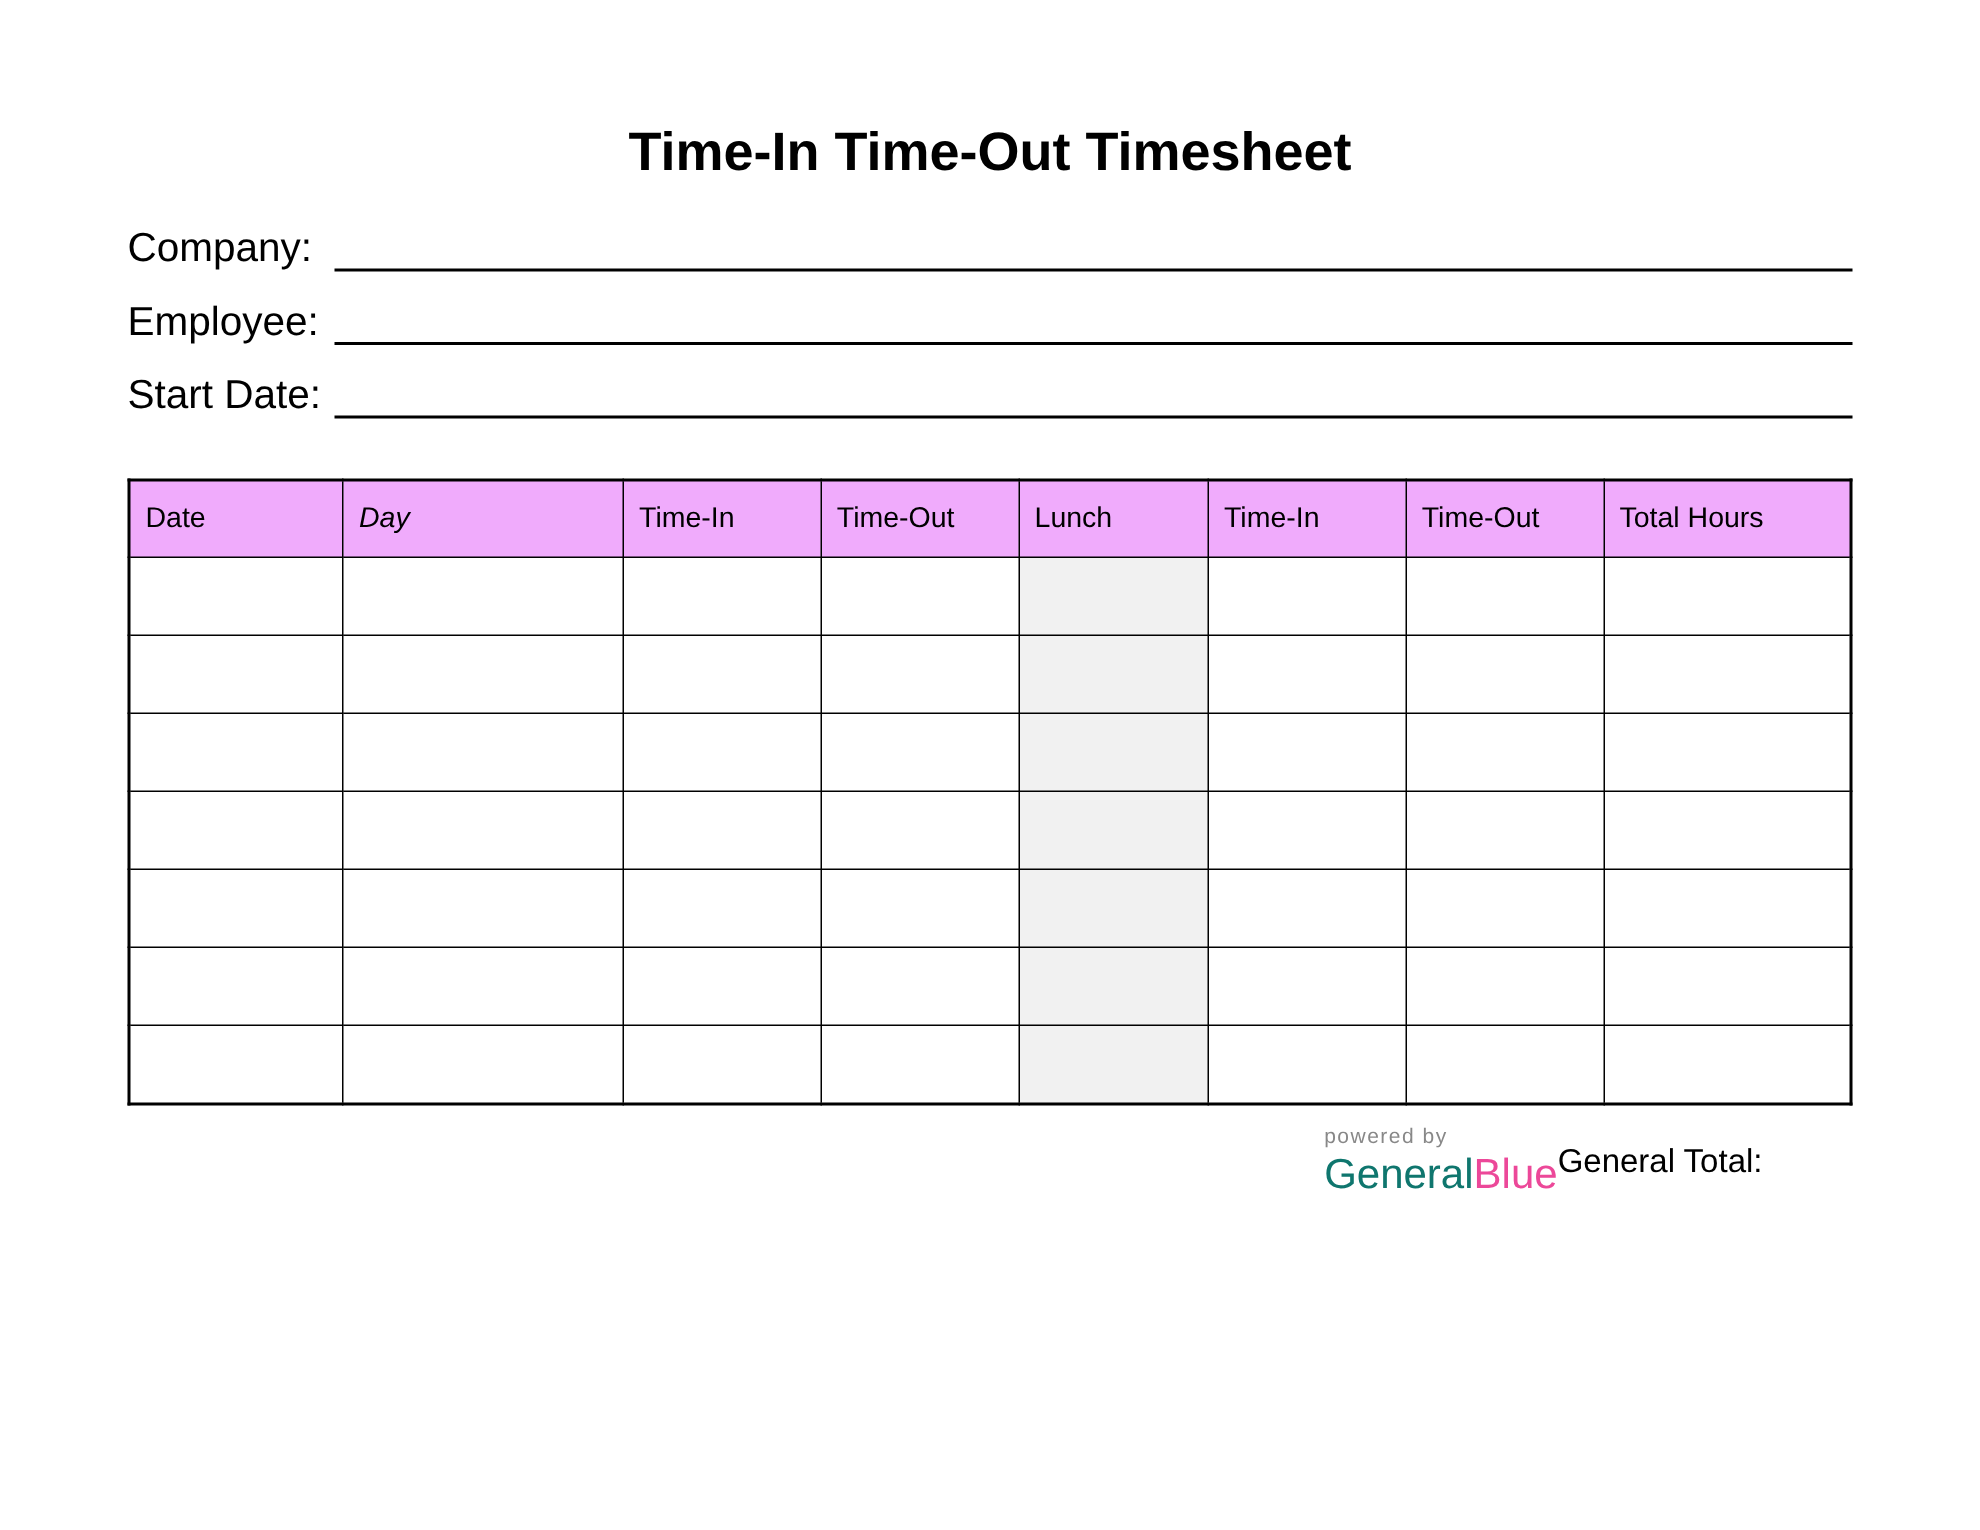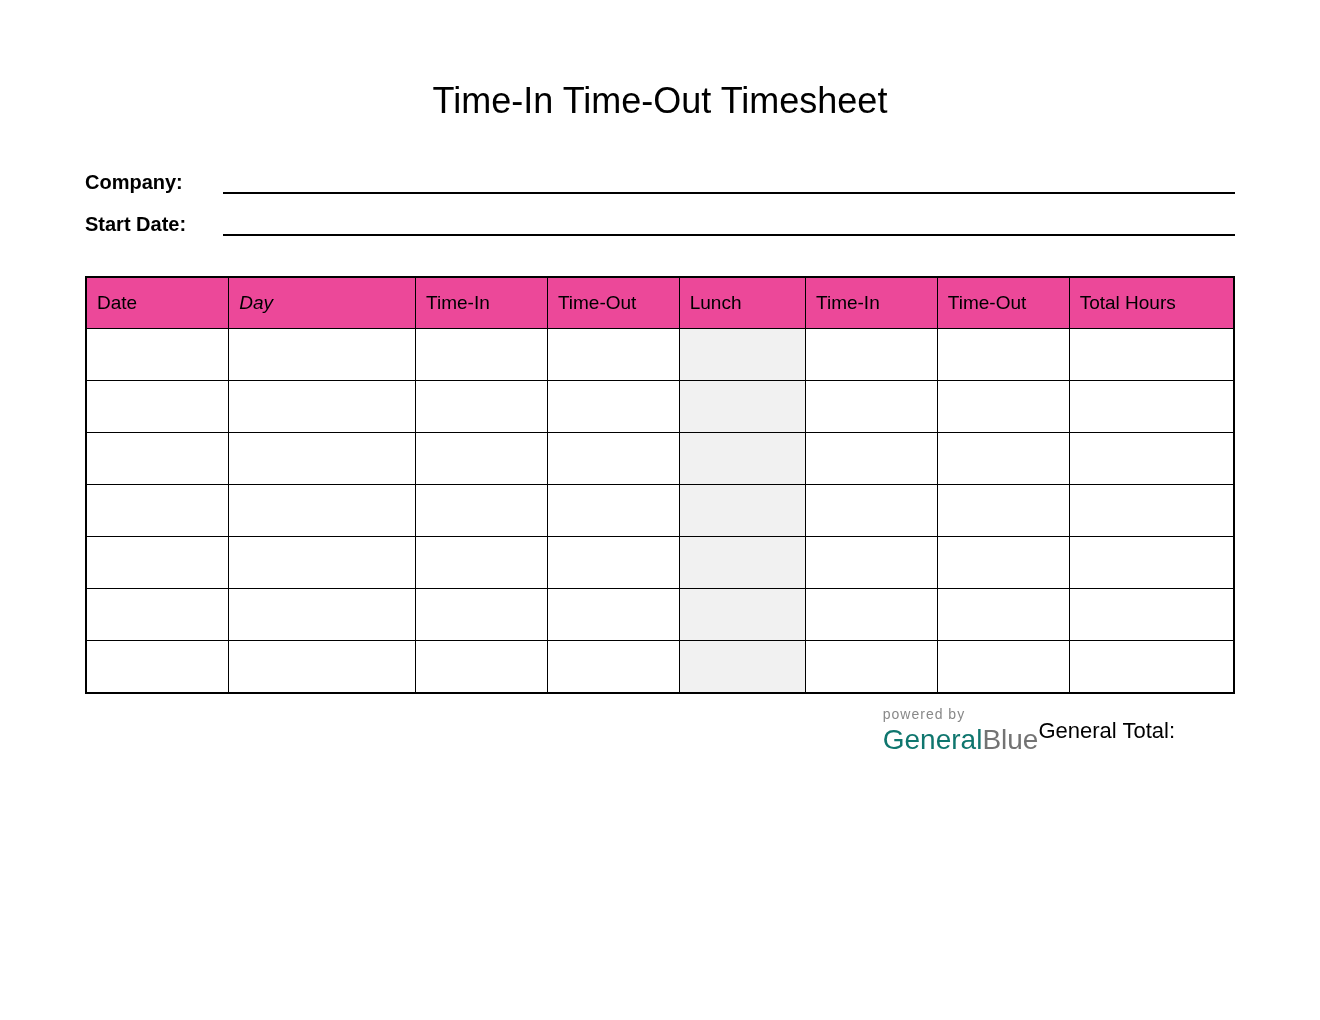--- a/index.html
+++ b/index.html
@@ -11,50 +11,50 @@
       font-family: Arial, Helvetica, sans-serif;
       background: #ffffff;
       width: 1320px;
       height: 1020px;
       padding: 80px 85px;
       color: #000;
     }
     .title {
       text-align: center;
       font-size: 36px;
-      font-weight: 400;
-      margin-bottom: 48px;
+      font-weight: 700;
+      margin-bottom: 28px;
     }
     .info-section {
       margin-bottom: 40px;
     }
     .info-row {
       display: flex;
       align-items: flex-end;
       margin-bottom: 18px;
     }
     .info-label {
       width: 130px;
-      font-size: 20px;
-      font-weight: 700;
+      font-size: 27px;
+      font-weight: 400;
       flex-shrink: 0;
     }
     .info-line {
       flex: 1;
       border-bottom: 2px solid #000;
       height: 24px;
       margin-left: 8px;
     }
     .timesheet-table {
       width: 100%;
       border-collapse: collapse;
       border: 2px solid #000;
     }
     .timesheet-table th {
-      background: #ec4899;
+      background: #f0abfc;
       border: 1.5px solid #000;
       padding: 14px 10px;
       font-size: 19px;
       font-weight: 400;
       text-align: left;
     }
     .timesheet-table th.centered {
     }
     .timesheet-table td {
       border: 1.5px solid #000;
@@ -82,36 +82,40 @@
     }
     .logo {
       font-size: 28px;
       font-weight: 400;
       margin-top: 2px;
     }
     .logo-general {
       color: #0f766e;
     }
     .logo-blue {
-      color: #737373;
+      color: #ec4899;
     }
     .weekly-total {
       font-size: 22px;
       margin-top: 12px;
       margin-right: 60px;
     }
   </style>
 </head>
 <body>
 
 <h1 class="title">Time-In Time-Out Timesheet</h1>
 
 <div class="info-section">
   <div class="info-row">
     <span class="info-label">Company:</span>
+    <span class="info-line"></span>
+  </div>
+  <div class="info-row">
+    <span class="info-label">Employee:</span>
     <span class="info-line"></span>
   </div>
   <div class="info-row">
     <span class="info-label">Start Date:</span>
     <span class="info-line"></span>
   </div>
 </div>
 
 <table class="timesheet-table">
   <thead>

